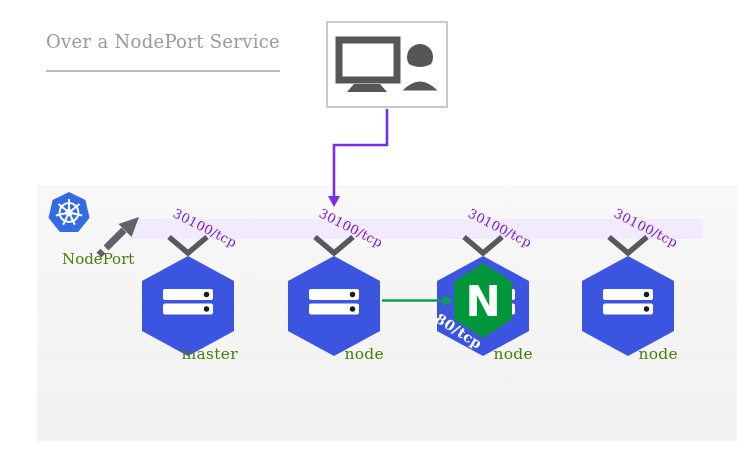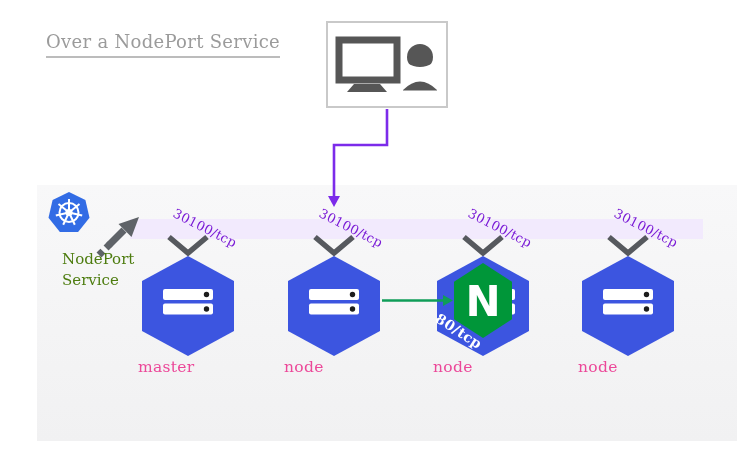--- a/index.html
+++ b/index.html
@@ -3,21 +3,21 @@
 <meta charset="utf-8">
 <style>
   html,body{margin:0;padding:0;background:#fff;}
   .canvas{
     position:relative;width:756px;height:462px;overflow:hidden;
     font-family:"DejaVu Serif","Liberation Serif",serif;background:#fff;
   }
   
   .title{
     position:absolute;left:46px;top:31px;font-size:18px;color:#9b9b9b;
-    letter-spacing:.3px;border-bottom:2px solid #bcbcbc;padding-bottom:4px;
+    letter-spacing:.3px;border-bottom:2px solid #bcbcbc;padding-bottom:18px;
   }
   
   .client-box{
     position:absolute;left:326px;top:21px;width:122px;height:87px;
     background:#fff;border:2px solid #c9c9c9;box-sizing:border-box;
   }
   
   .cluster{
     position:absolute;left:37px;top:185px;width:700px;height:256px;
     background:linear-gradient(180deg,#f8f8f9 0%,#f1f1f2 100%);
@@ -31,22 +31,22 @@
   .nodeport-label{
     position:absolute;left:62px;top:249px;font-size:15px;color:#4d7c0f;
     line-height:21px;
   }
   
   .overlay{position:absolute;left:0;top:0;width:756px;height:462px;pointer-events:none;}
   
   .node-group{position:absolute;top:234px;width:100px;height:132px;}
   .ng1{left:138px;} .ng2{left:284px;} .ng3{left:433px;} .ng4{left:578px;}
   .node-label{
-    position:absolute;top:358px;width:100px;text-align:left;
-    font-size:15.5px;color:#ec4899;letter-spacing:.3px;
+    position:absolute;top:345px;width:100px;text-align:right;
+    font-size:15.5px;color:#4d7c0f;letter-spacing:.3px;
   }
   .nl1{left:138px;} .nl2{left:284px;} .nl3{left:433px;} .nl4{left:578px;}
   .port-label{
     position:absolute;font-size:13px;color:#7a1bd6;white-space:nowrap;
     transform:translate(-50%,-50%) rotate(27deg);letter-spacing:.3px;
   }
   .pl1{left:205px;top:228px;} .pl2{left:351px;top:228px;}
   .pl3{left:500px;top:228px;} .pl4{left:646px;top:228px;}
   .app-port-label{
     position:absolute;left:459px;top:331px;font-size:14px;font-weight:bold;
@@ -91,21 +91,20 @@
   </svg>
 
   <svg class="pointer-arrow" viewBox="0 0 54 48">
     <path d="M6,44 L18,32" stroke="#5f6368" stroke-width="7" stroke-dasharray="5.5 4.5" fill="none"></path>
     <path d="M16,34 L31,19" stroke="#5f6368" stroke-width="7" fill="none"></path>
     <polygon points="46,6 25.5,13 38.5,26" fill="#5f6368"></polygon>
   </svg>
 
   <div class="nodeport-label">
     <div>NodePort</div>
-    <div>Service</div>
   </div>
 
   <svg class="node-group ng1" viewBox="0 0 100 132">
     <polyline points="31,3 50,19 69,3" stroke="#56595e" stroke-width="5.5" fill="none"></polyline>
     <polygon points="50,22 96,47 96,97 50,122 4,97 4,47" fill="#3c55e0"></polygon>
     <g>
       <rect x="25" y="55" width="50" height="11" rx="2" fill="#ffffff"></rect>
       <rect x="25" y="69.5" width="50" height="11" rx="2" fill="#ffffff"></rect>
       <circle cx="68.5" cy="60.5" r="2.7" fill="#1d1d1d"></circle>
       <circle cx="68.5" cy="75" r="2.7" fill="#1d1d1d"></circle>

